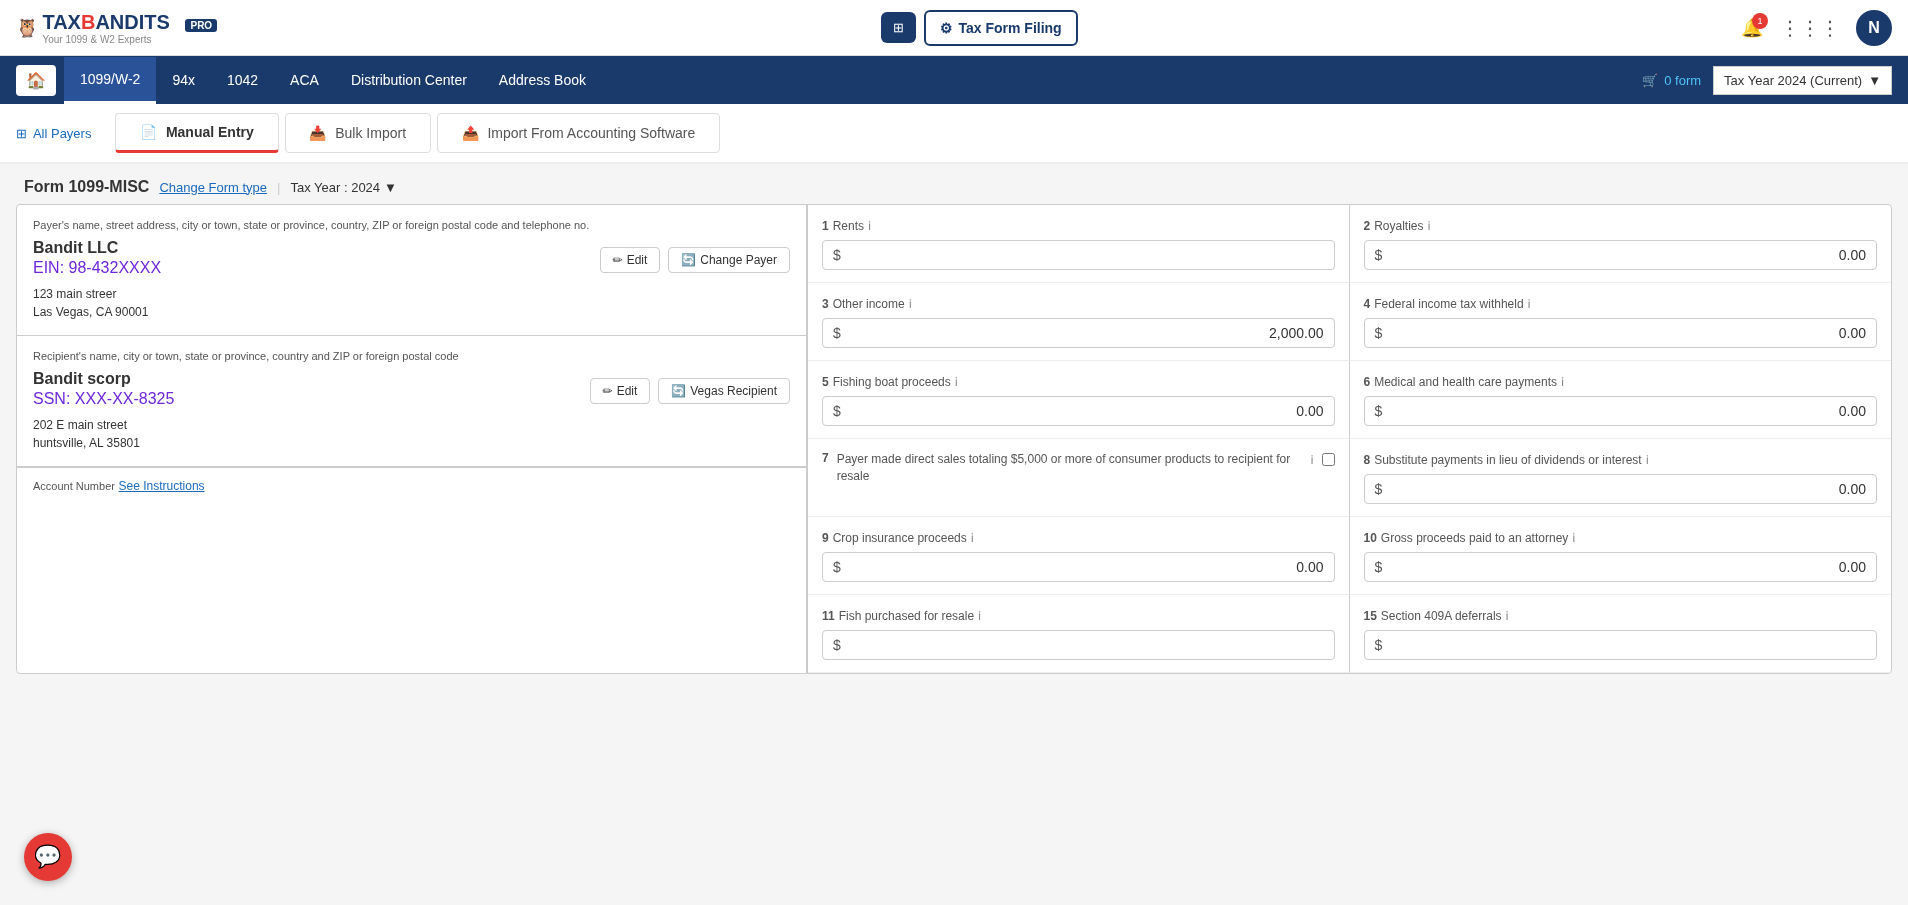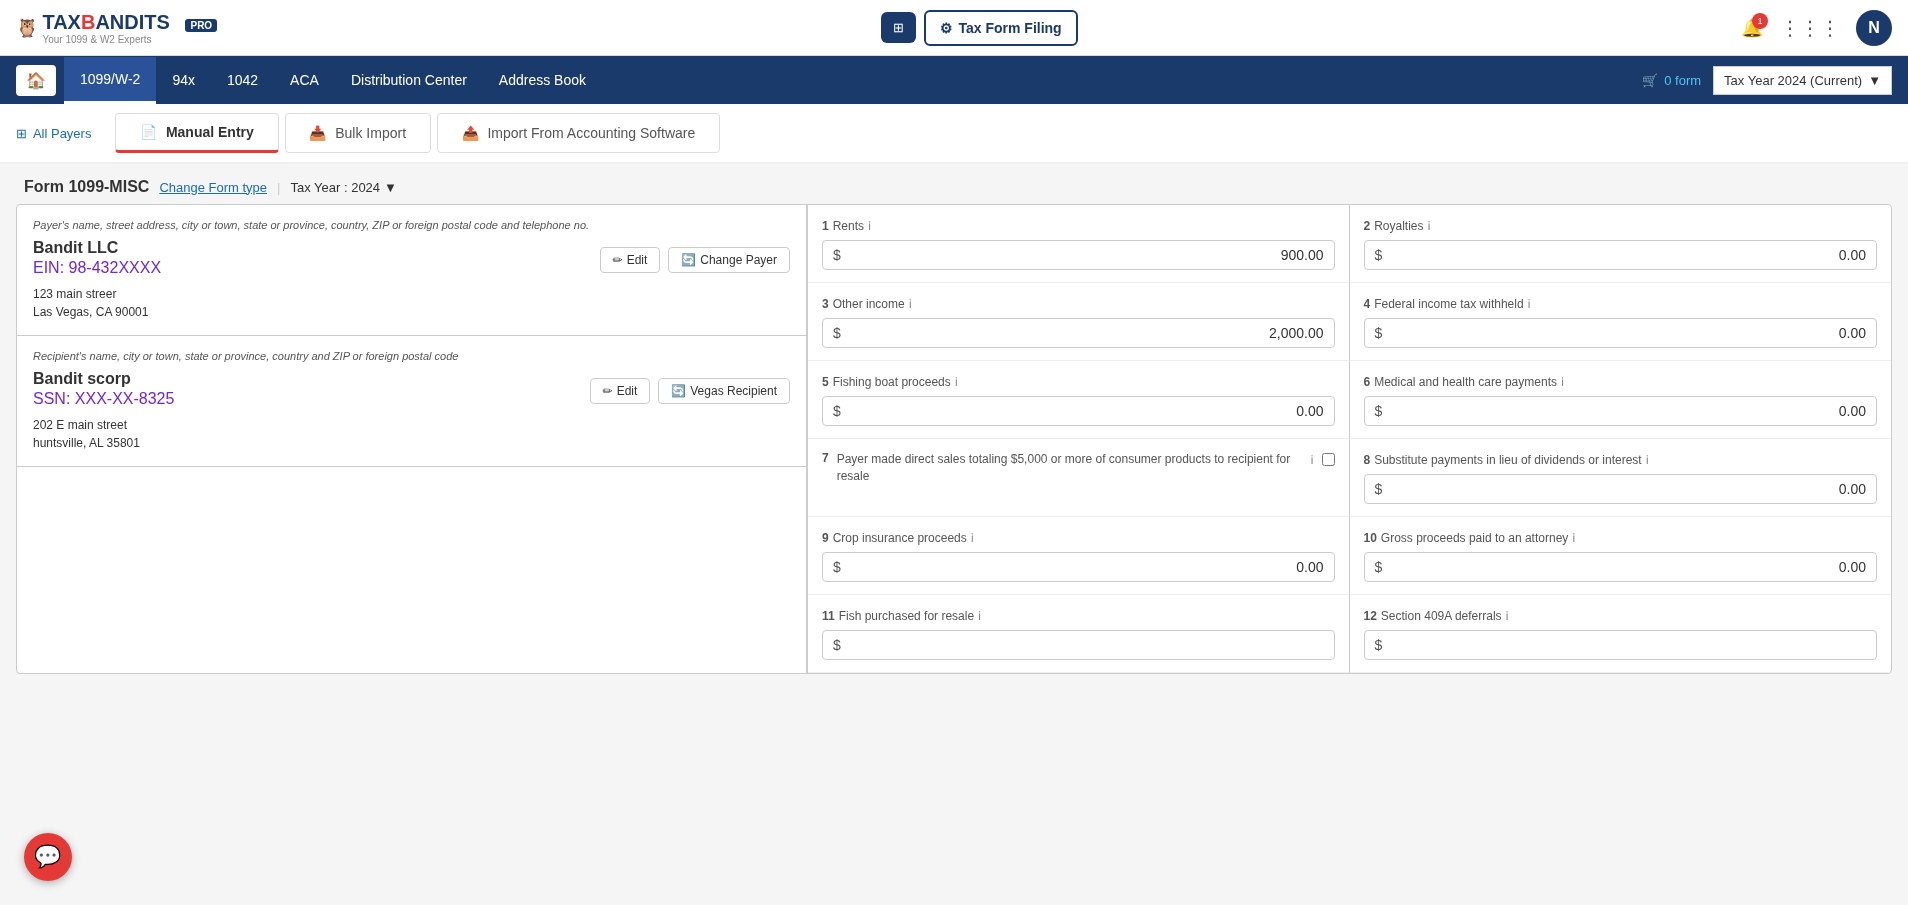--- a/index.html
+++ b/index.html
@@ -100,21 +100,21 @@
 
     
     .payer-column {
       border-right: 1px solid #ccc;
       padding: 0;
     }
     .payer-section {
       padding: 14px 16px;
       border-bottom: 1px solid #ccc;
     }
-    .section-label { font-size: 11px; color: #555; margin-bottom: 8px; font-style: italic; }
+    .section-label { font-size: 11px; color: #555; margin-bottom: 8px; }
     .payer-name { font-size: 16px; font-weight: bold; color: #333; }
     .payer-ein { font-size: 16px; color: #6d28d9; margin-top: 2px; }
     .payer-address { font-size: 12px; color: #333; margin-top: 8px; line-height: 1.5; }
     .payer-actions { display: flex; gap: 8px; margin-top: 8px; }
     .action-btn {
       padding: 5px 12px;
       border: 1px solid #ccc;
       border-radius: 4px;
       background: #fff;
       cursor: pointer;
@@ -317,34 +317,37 @@
               <span>Edit</span>
             </button>
             <button class="action-btn">
               <span>🔄</span>
               <span>Vegas Recipient</span>
             </button>
           </div>
         </div>
       </div>
 
+      <div class="account-section">
+        <span class="account-label">Account Number</span>
+        <a class="see-instructions">See Instructions</a>
+      </div>
 
     </div>
 
     <div style="display:grid; grid-template-columns: 1fr 1fr; border-left: 1px solid #ccc;">
 
       <div class="field-cell">
         <div class="field-label">
           <span class="field-number">1</span>
           <span>Rents</span>
           <span class="info-icon">ℹ</span>
         </div>
         <div class="dollar-input">
           <span class="dollar-sign">$</span>
-          <input type="text" value="900.00" style="">
         </div>
       </div>
 
       <div class="field-cell" style="border-right:none;">
         <div class="field-label">
           <span class="field-number">2</span>
           <span>Royalties</span>
           <span class="info-icon">ℹ</span>
         </div>
         <div class="dollar-input">
@@ -453,21 +456,21 @@
           <span class="info-icon">ℹ</span>
         </div>
         <div class="dollar-input">
           <span class="dollar-sign">$</span>
           <input type="text" value="" style="">
         </div>
       </div>
 
       <div class="field-cell" style="border-right:none;">
         <div class="field-label">
-          <span class="field-number">12</span>
+          <span class="field-number">15</span>
           <span>Section 409A deferrals</span>
           <span class="info-icon">ℹ</span>
         </div>
         <div class="dollar-input">
           <span class="dollar-sign">$</span>
           <input type="text" value="" style="">
         </div>
       </div>
 
     </div>

